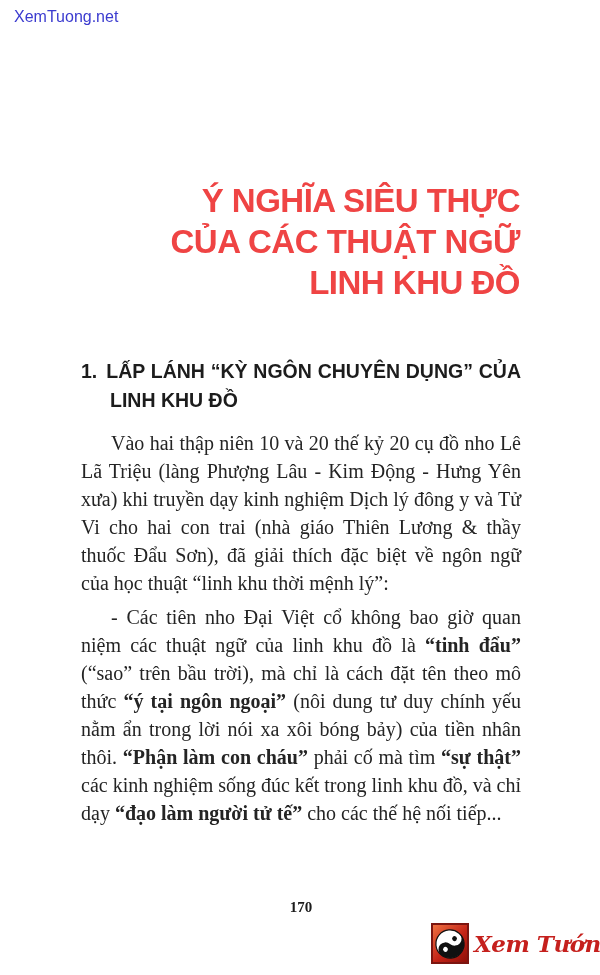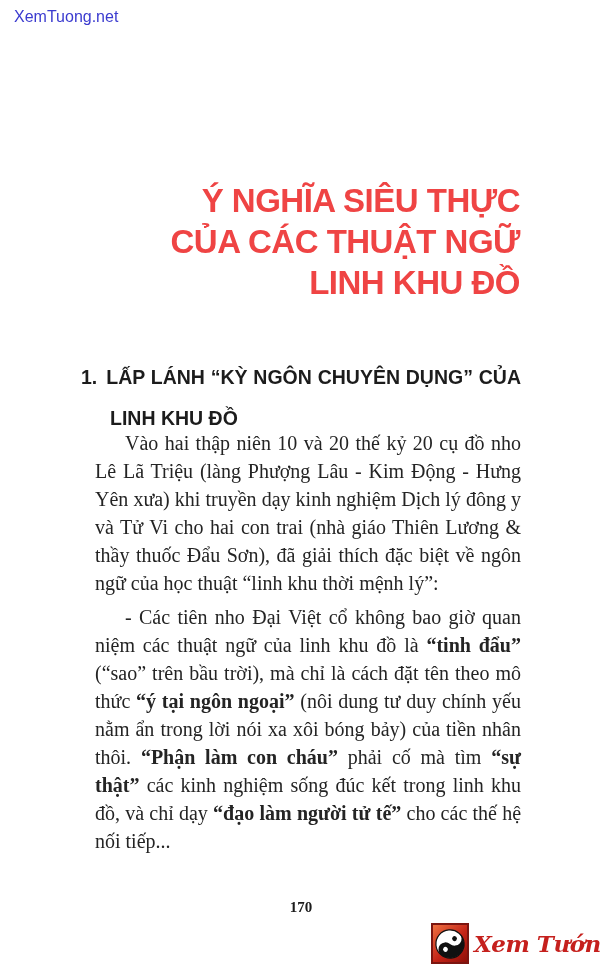--- a/index.html
+++ b/index.html
@@ -36,38 +36,38 @@
     color: #ef4444;
   }
   .section-heading {
     position: absolute;
     top: 357px;
     left: 81px;
     width: 440px;
     font-family: "Liberation Sans", sans-serif;
     font-weight: 700;
     font-size: 19.5px;
-    line-height: 41px;
+    line-height: 29px;
     color: #1c1c1c;
     text-align: justify;
     padding-left: 29px;
     text-indent: -29px;
   }
   .section-heading .num { margin-right: 9px; }
   .body-text {
     position: absolute;
     top: 429px;
     left: 81px;
     width: 440px;
     font-size: 20px;
     line-height: 28px;
     text-align: justify;
     color: #242424;
   }
-  .body-para { margin: 0 0 6px 14px; text-indent: 30px; }
+  .body-para { margin: 0 0 6px 0; text-indent: 30px; }
   .body-para .bold { font-weight: 700; }
   .page-number {
     position: absolute;
     top: 899px;
     left: 81px;
     width: 440px;
     text-align: center;
     font-family: Liberation Serif, serif;
     font-weight: 700;
     font-size: 15px;

